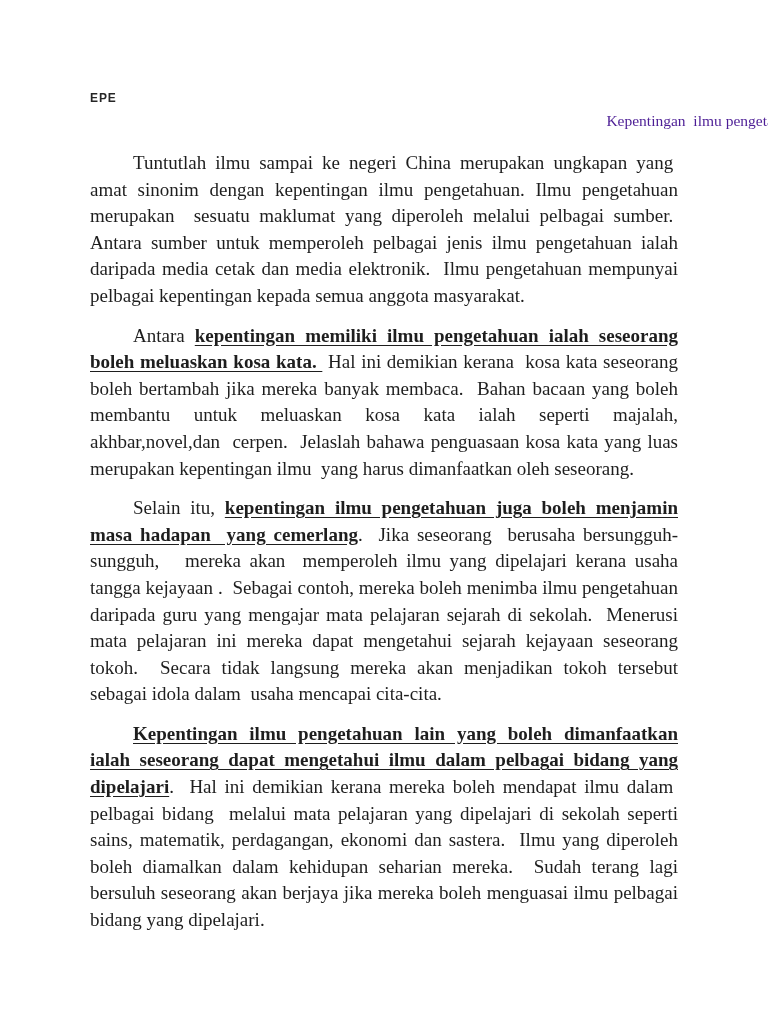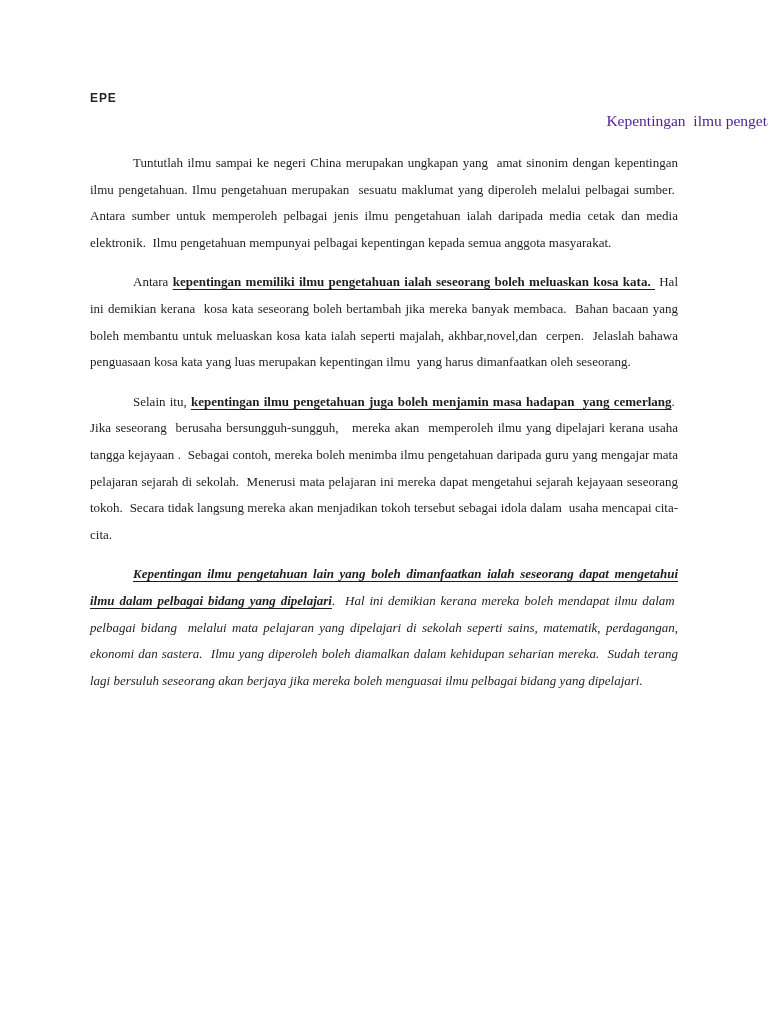--- a/index.html
+++ b/index.html
@@ -43,25 +43,25 @@
     position: absolute;
     left: 90px;
     top: 150px;
     width: 588px;
   }
   p.para {
     margin: 0 0 13px 0;
     text-align: justify;
     text-justify: inter-word;
     text-indent: 43px;
-    font-size: 13px;
+    font-size: 19px;
     line-height: 26.6px;
     color: #1e1e1e;
   }
-  p.para:last-child { margin-bottom: 4px; font-style: italic; }
+  p.para:last-child { margin-bottom: 4px; }
   .emph {
     font-weight: 700;
     text-decoration: underline;
     text-underline-offset: 3px;
   }
   .plain { font-weight: 400; }
 </style>
 </head>
 <body>
 

